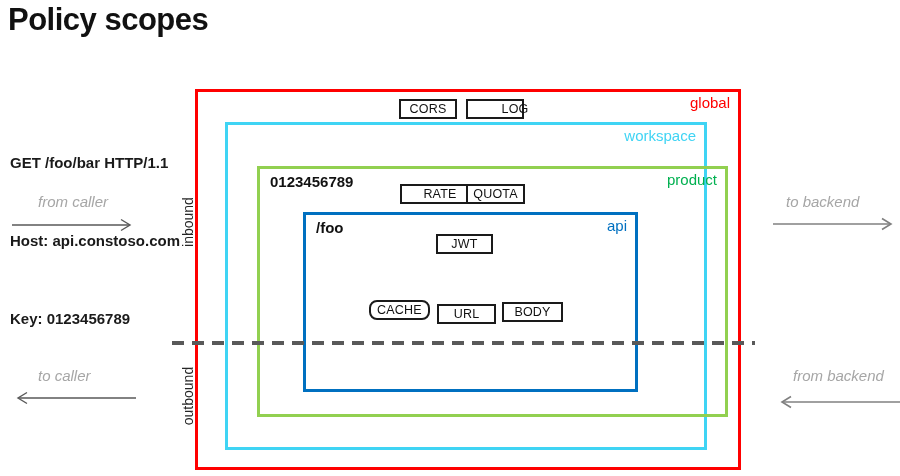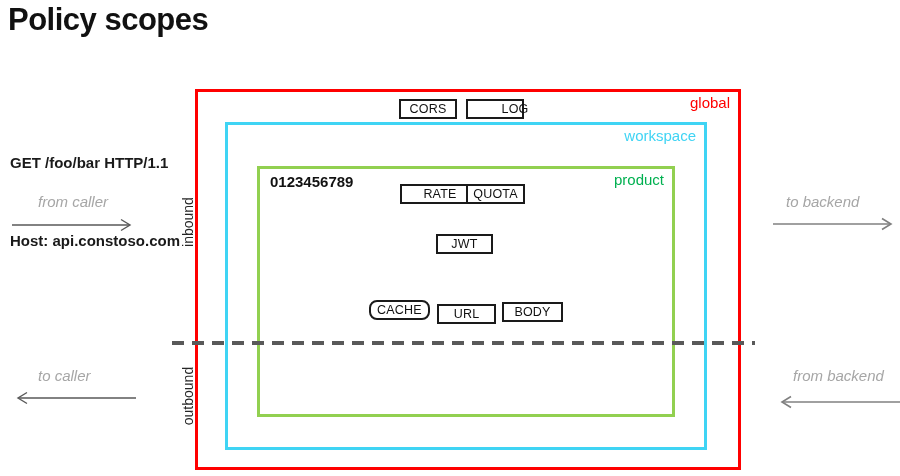--- a/index.html
+++ b/index.html
@@ -15,21 +15,21 @@
     position:absolute;left:10px;top:98px;font-size:15px;font-weight:700;
     color:#1a1a1a;line-height:26px;white-space:pre;
   }
   .scope{position:absolute;box-sizing:border-box;background:transparent;}
   .scope-label{position:absolute;top:2px;right:8px;font-size:15px;}
   .scope-annotation{position:absolute;left:10px;top:4px;font-size:15px;font-weight:700;color:#111111;}
   .scope-global{left:195px;top:89px;width:546px;height:381px;border:3px solid #ff0000;padding-left:46px;}
   .scope-global .scope-label{color:#ff0000;}
   .scope-workspace{left:225px;top:122px;width:482px;height:328px;border:3px solid #3fd4f4;}
   .scope-workspace .scope-label{color:#3fd4f4;}
-  .scope-product{left:257px;top:166px;width:418px;height:251px;border:3px solid #92d050;}
+  .scope-product{left:257px;top:166px;width:471px;height:251px;border:3px solid #92d050;}
   .scope-product .scope-label{color:#00b050;}
   .scope-api{left:303px;top:212px;width:335px;height:180px;border:3px solid #0070c0;}
   .scope-api .scope-label{color:#0070c0;}
   .scope-operation{left:352px;top:275px;width:233px;height:91px;border:3px solid #7030a0;}
   .scope-operation .scope-label{color:#7030a0;}
   .chip{
     position:absolute;box-sizing:border-box;height:20px;background:#ffffff;
     border:2px solid #1a1a1a;display:flex;align-items:center;justify-content:center;
     font-size:12.5px;color:#111111;z-index:4;letter-spacing:0.2px;
   }
@@ -54,31 +54,36 @@
 </head>
 <body>
 
 <div class="page">
 
   <div class="title">Policy scopes</div>
 
   <div class="request">
     <div>GET /foo/bar HTTP/1.1</div>
     <div>Host: api.constoso.com</div>
+    <div>Key: 0123456789</div>
   </div>
 
   <div class="scope scope-global">
     <span class="scope-label">global</span>
   </div>
   <div class="scope scope-workspace">
     <span class="scope-label">workspace</span>
   </div>
   <div class="scope scope-product">
     <span class="scope-annotation">0123456789</span>
     <span class="scope-label">product</span>
+  </div>
+  <div class="scope scope-api">
+    <span class="scope-annotation">/foo</span>
+    <span class="scope-label">api</span>
   </div>
 
   <div class="chip" style="left:399px;top:99px;width:58px;">CORS</div>
   <div class="chip" style="left:466px;top:99px;width:58px;padding-left:40px;">LOG</div>
   <div class="chip" style="left:400px;top:184px;width:80px;">RATE</div>
   <div class="chip" style="left:466px;top:184px;width:59px;">QUOTA</div>
   <div class="chip" style="left:436px;top:234px;width:57px;">JWT</div>
   <div class="chip" style="left:369px;top:300px;width:61px;border-radius:8px;">CACHE</div>
   <div class="chip" style="left:437px;top:304px;width:59px;">URL</div>
   <div class="chip" style="left:502px;top:302px;width:61px;">BODY</div>

